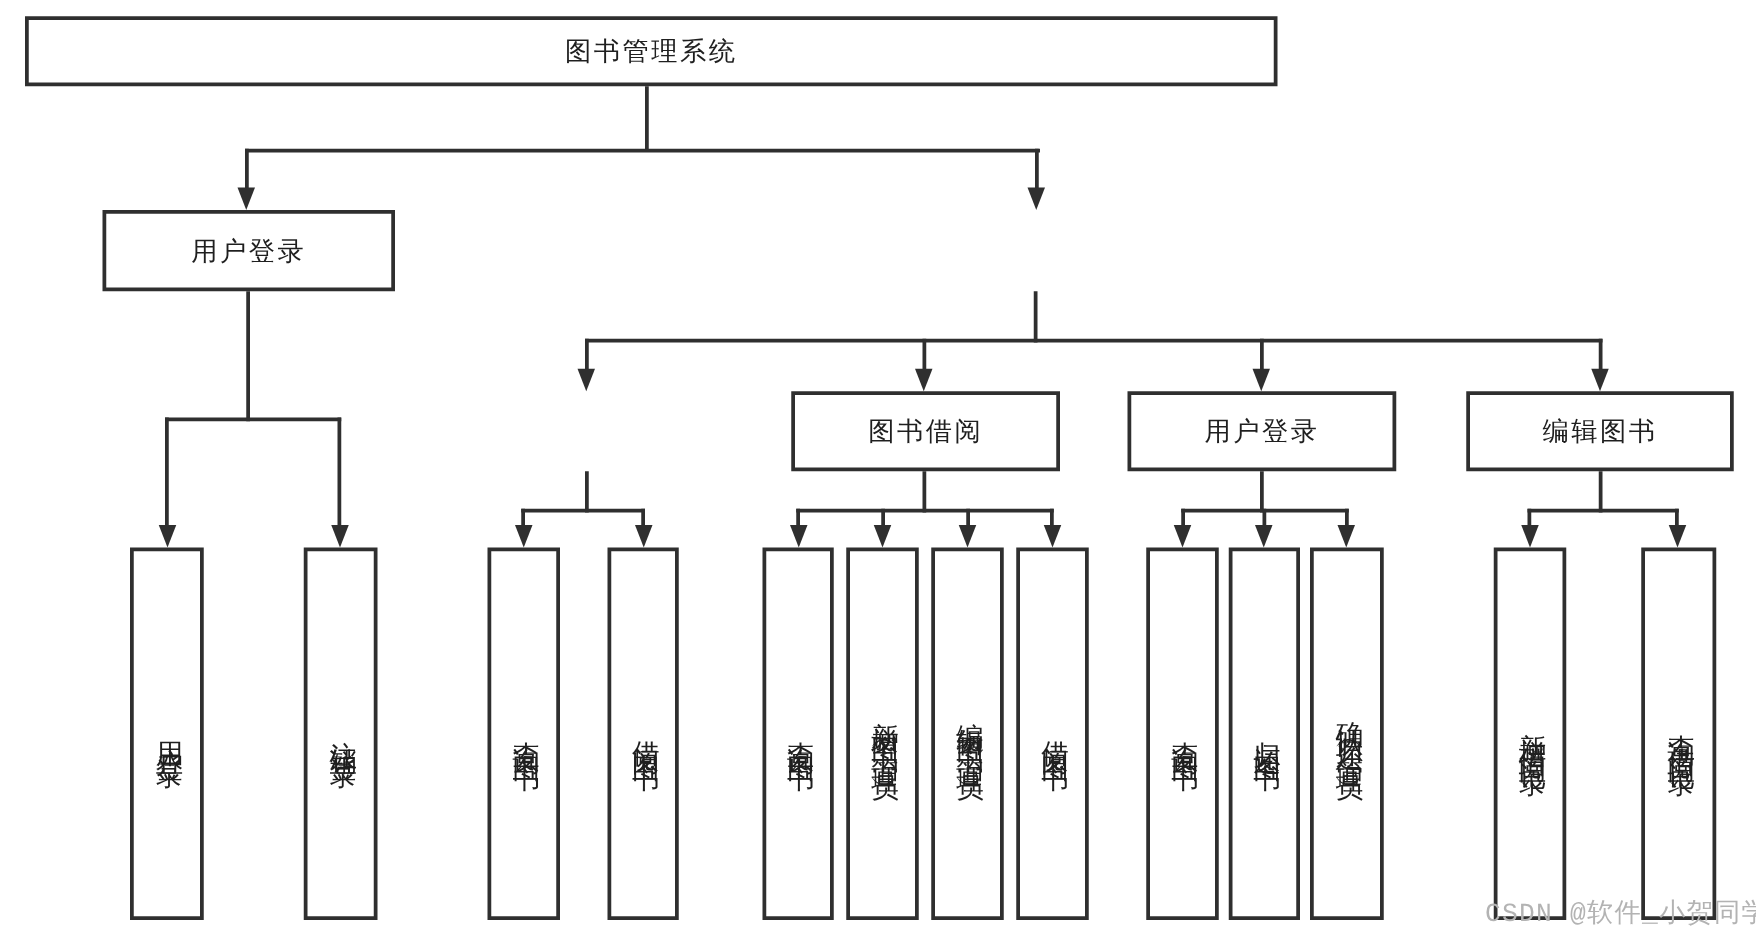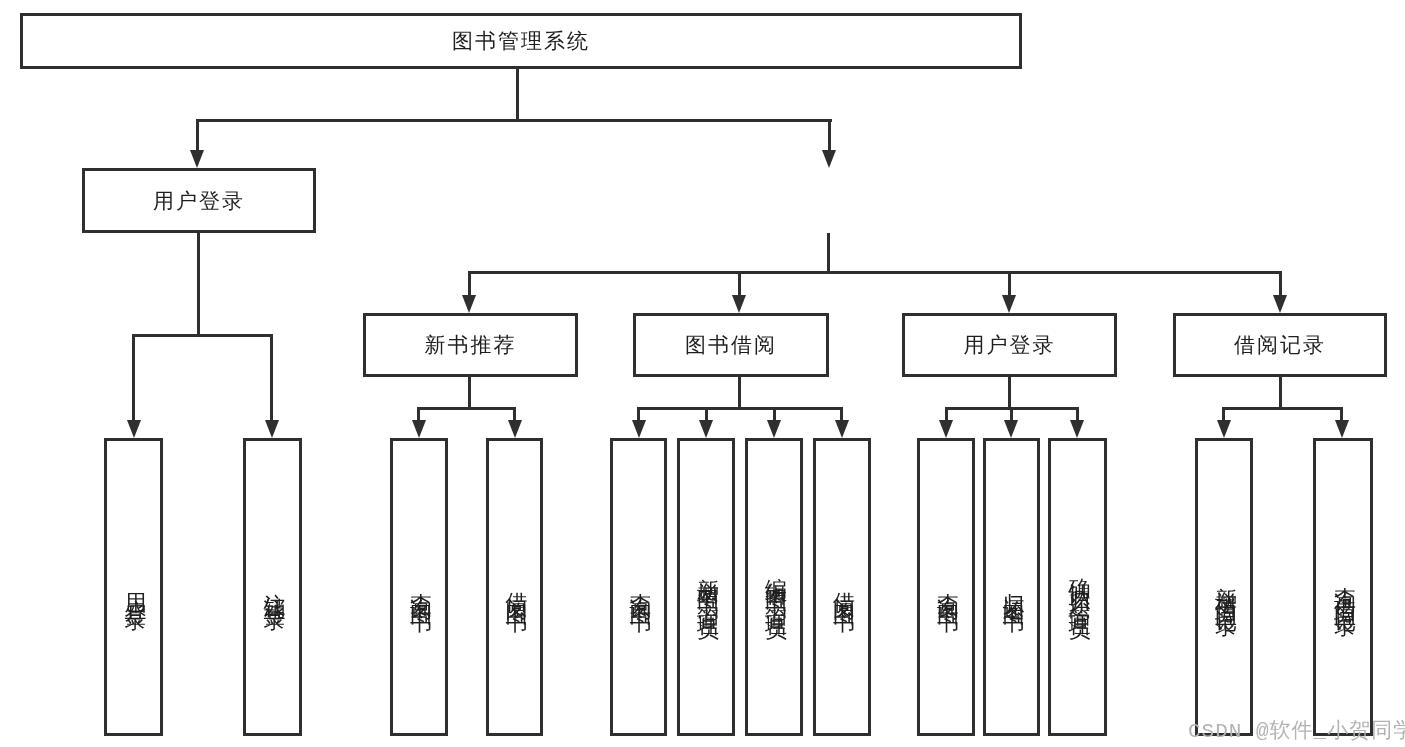--- a/index.html
+++ b/index.html
@@ -64,34 +64,31 @@
 
   <div class="node" style="left:20px;top:13px;width:1002px;height:56px;">
     <span>图书管理系统</span>
   </div>
 
   <div class="node" style="left:82px;top:168px;width:234px;height:65px;">
     <span>用户登录</span>
   </div>
 
 
-  <div class="node" style="left:363px;top:313px;width:215px;height:64px;">
-    <span>新书推荐</span>
-  </div>
-
-  <div class="node" style="left:633px;top:313px;width:196px;height:64px;">
+
+  <div class="node" style="left:633px;top:313px;width:215px;height:64px;">
     <span>图书借阅</span>
   </div>
 
   <div class="node" style="left:902px;top:313px;width:215px;height:64px;">
     <span>用户登录</span>
   </div>
 
   <div class="node" style="left:1173px;top:313px;width:214px;height:64px;">
-    <span>借阅记录</span>
+    <span>编辑图书</span>
   </div>
 
   <div class="node leaf" style="left:104px;top:438px;width:59px;height:298px;">
     <span>用户登录</span>
   </div>
 
   <div class="node leaf" style="left:243px;top:438px;width:59px;height:298px;">
     <span>注销登录</span>
   </div>
 

